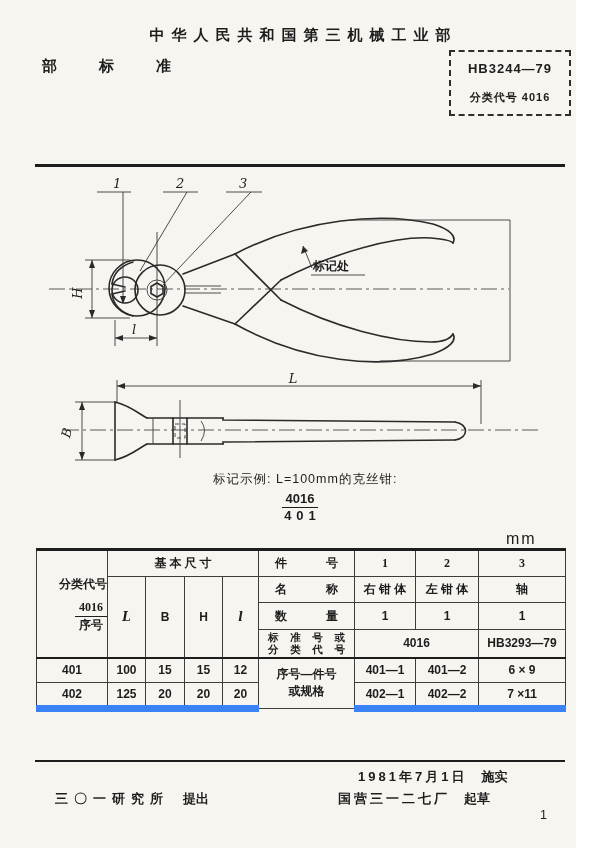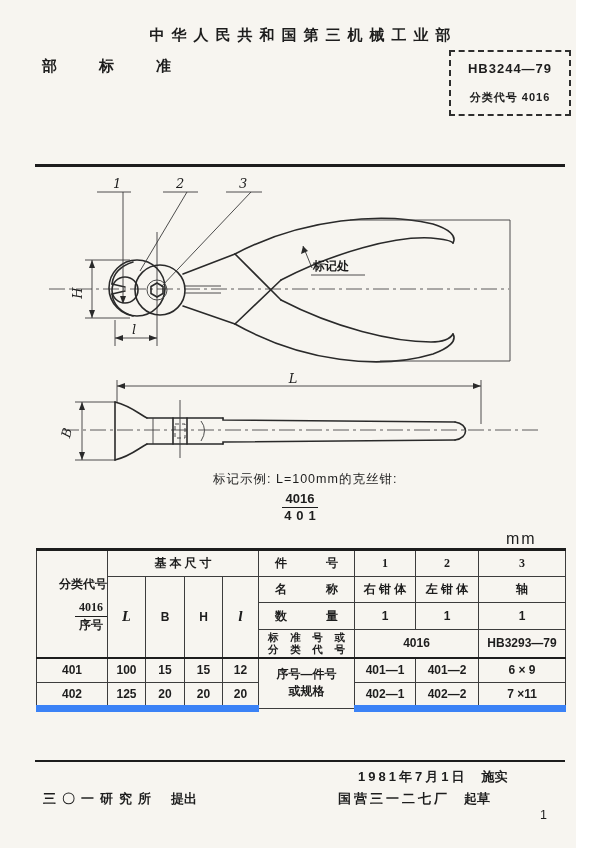--- a/index.html
+++ b/index.html
@@ -48,21 +48,21 @@
   tr.dr td{border-top:2px solid #1d1d1d;}
   .jlabel{text-align:justify;text-align-last:justify;text-justify:inter-character;padding:0 16px;}
   .jsmall{font-size:10.5px;line-height:12px;text-align:justify;text-align-last:justify;text-justify:inter-character;padding:0 9px;}
   .ccell{display:flex;flex-direction:column;align-items:flex-end;gap:7px;padding-top:2px;}
   .serial{display:flex;flex-direction:column;justify-content:space-around;height:100%;}
   .ital{font-family:"DejaVu Serif","Liberation Serif",serif;font-style:italic;font-weight:700;}
   
   .tech-note{left:68px;top:709px;font-size:12px;}
   .foot-line{display:flex;align-items:baseline;gap:14px;font-size:13px;font-weight:700;}
   .fl1{left:55px;top:768px;}
-  .fl2{left:43px;top:790px;}
+  .fl2{left:55px;top:790px;}
   .fr1{left:338px;top:768px;margin-left:20px;}
   .fr2{left:338px;top:790px;}
   .org{letter-spacing:6px;}
   .dt{letter-spacing:3px;}
   .page-num{left:540px;top:808px;font-size:12.5px;}
 </style>
 </head>
 <body>
 
 <div class="page">

